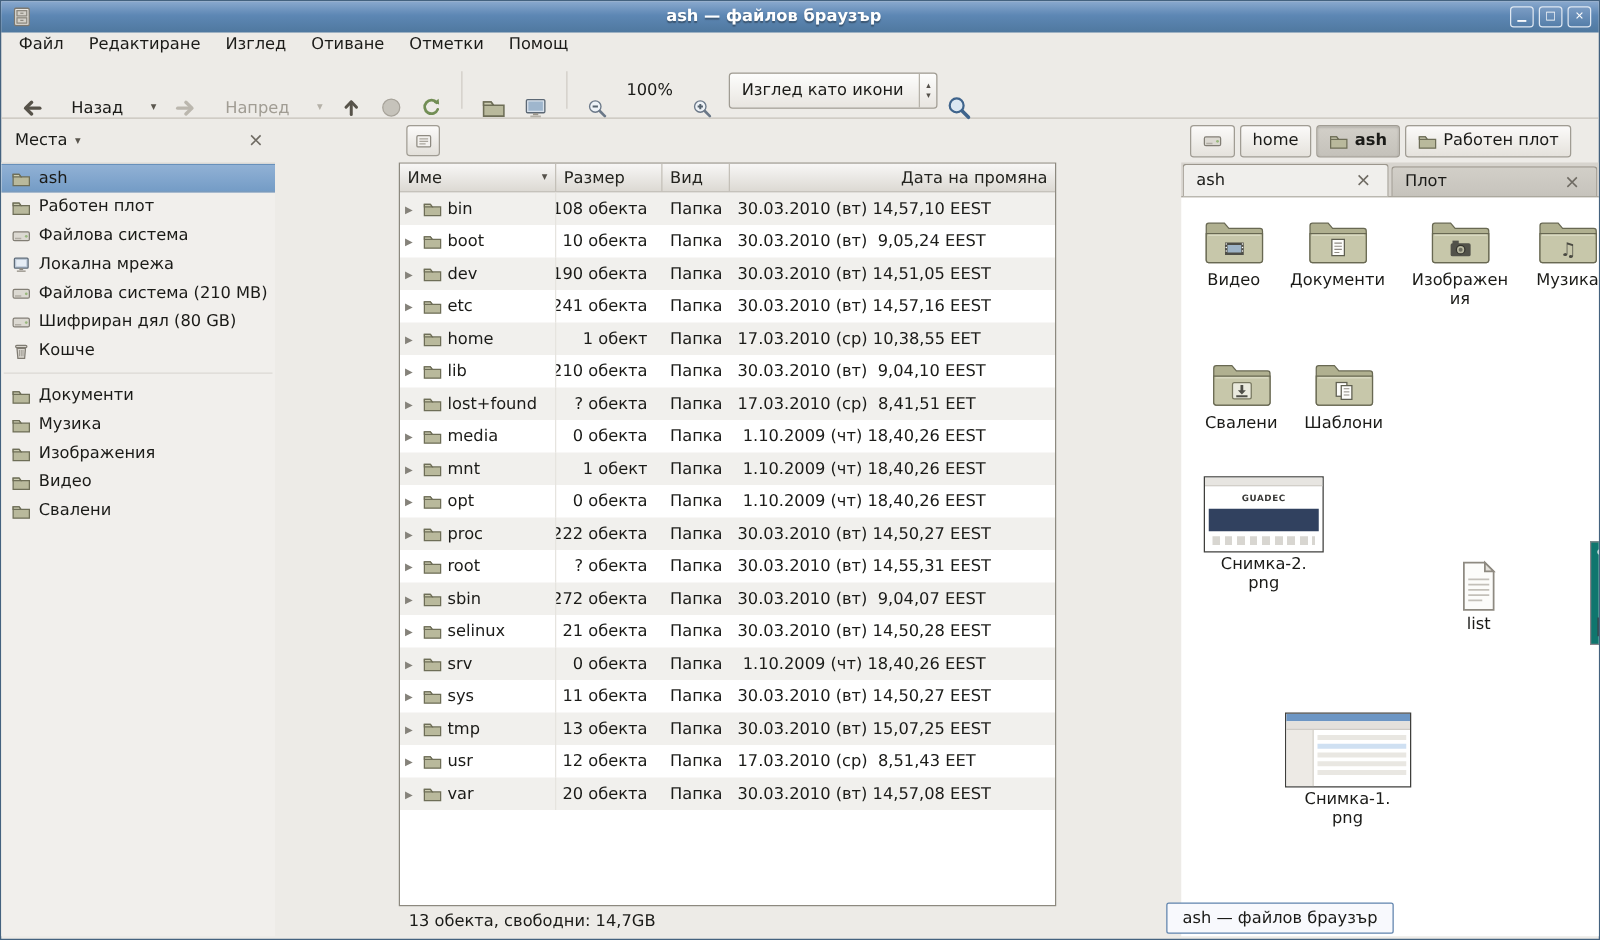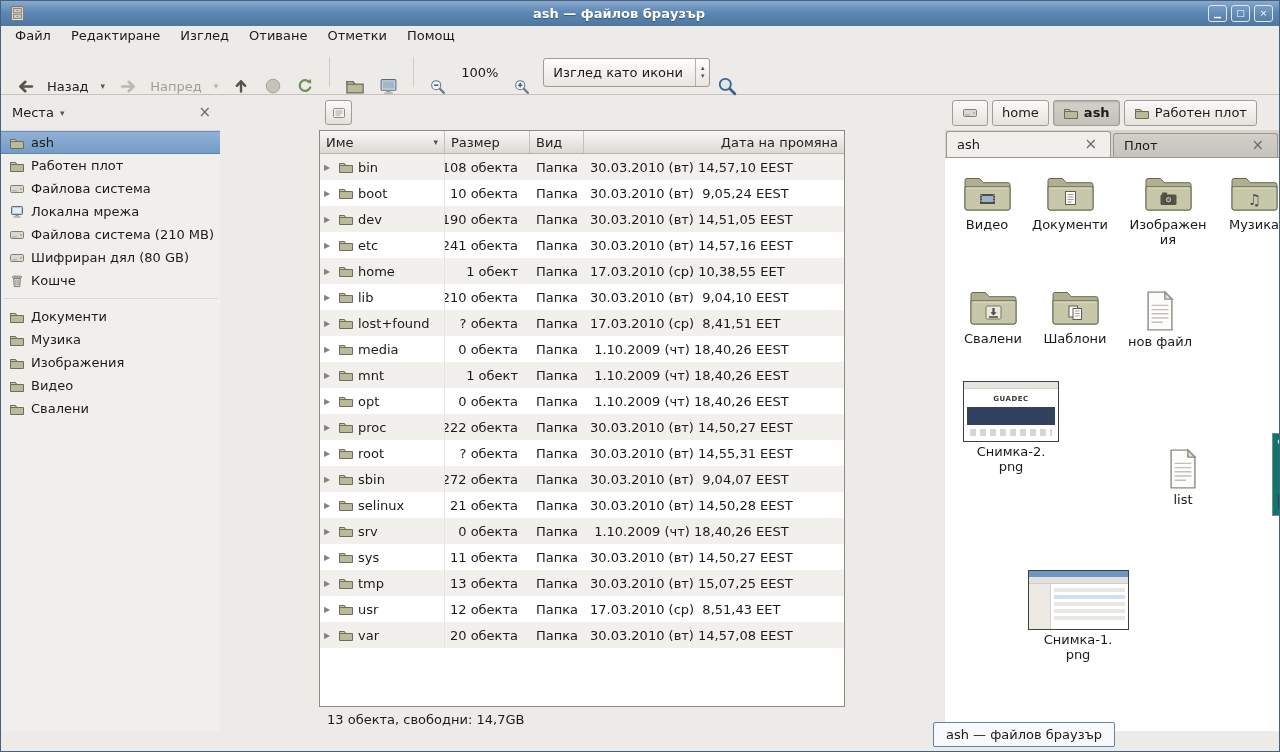--- a/index.html
+++ b/index.html
@@ -12,30 +12,30 @@
   .titlebar{height:25px;flex:none;display:flex;align-items:center;padding:0 4px;background:linear-gradient(#8aa9ce,#5d87b4 45%,#4f789f);}
   .title-icon{margin:0 4px;}
   .titlebar .title{flex:1;text-align:center;color:#fff;font-weight:bold;text-shadow:0 1px 1px rgba(0,0,0,.35);}
   .winbtns{display:flex;gap:4px;margin-right:2px;}
   .winbtn{width:19px;height:17px;border:1px solid #dfe8f2;border-radius:3px;background:linear-gradient(#7b9cc4,#547ea9);color:#fff;font-size:9px;line-height:15px;text-align:center;}
   
   .menubar{height:24px;flex:none;display:flex;align-items:flex-start;padding:0 4px;}
   .menu-item{padding:2px 10px;}
   
   .toolbar{height:45px;flex:none;display:flex;align-items:center;padding:0 8px;border-bottom:1px solid #c6c2ba;}
-  .tbtn{display:inline-flex;align-items:center;gap:12px;padding:5px 7px;border-radius:3px;margin-top:28px;}
+  .tbtn{display:inline-flex;align-items:center;gap:22px;padding:5px 7px;border-radius:3px;margin-top:28px;}
   .tbtn.disabled{color:#a19d94;}
   .chev{font-size:9px;color:#5a564e;}
   .chev.dim{color:#b5b1a8;}
   .tsep{width:1px;height:30px;background:#cfccc5;margin:0 8px;}
   .zoom{padding:0 8px;}
   .combo{display:inline-flex;align-items:center;height:29px;border:1px solid #a09c93;border-radius:3px;background:linear-gradient(#fdfdfc,#e8e5e0);padding-left:9px;margin-left:6px;}
   .combo .arrows{display:flex;flex-direction:column;align-items:center;justify-content:center;border-left:1px solid #b6b2a9;margin-left:12px;padding:0 5px;height:100%;font-size:7px;color:#55514a;line-height:1.15;}
   
-  .main{flex:1;display:flex;min-height:0;padding-bottom:20px;gap:48px;}
+  .main{flex:1;display:flex;min-height:0;padding-bottom:2px;gap:48px;}
   .gap{flex:none;}
   .g3{width:3px;} .g4{width:4px;}
   
   .sidebar{width:219px;flex:none;display:flex;flex-direction:column;min-height:0;}
   .side-top{height:35px;flex:none;display:flex;align-items:center;padding:0 6px 0 11px;}
   .xbtn{margin-left:auto;color:#6f6b63;font-size:15px;line-height:1;padding:0 3px;}
   .side-list{flex:1;background:#f1efec;border-top:1px solid #dbd8d2;overflow:hidden;}
   .side-item{height:23px;display:flex;align-items:center;gap:6px;padding:0 4px 0 8px;white-space:nowrap;}
   .side-item.sel{background:linear-gradient(#91b1d5,#749cc6);border-top:1px solid #6890ba;border-bottom:1px solid #5e86b1;}
   .side-sep{height:13px;position:relative;}
@@ -702,32 +702,20 @@
                 <path d="M3 6.5 q0-2 2-2 h12.5 l3.6 4.2 h24.9 q2 0 2 2 v23.3 q0 2-2 2 h-41 q-2 0-2-2 z" fill="#b0b090" stroke="#686852"></path>
                 <path d="M3 12.8 h45 v21.2 q0 2-2 2 h-41 q-2 0-2-2 z" fill="#c7c7aa" stroke="#686852"></path>
                 <path d="M4.5 14.2 h42" stroke="#dadac2" stroke-width="1.2"></path>
                 <rect x="19" y="18" width="8.5" height="11" fill="#fdfdfb" stroke="#5f5f50"></rect>
                 <rect x="23" y="20.5" width="8.5" height="11" fill="#fdfdfb" stroke="#5f5f50"></rect>
                 <path d="M25 23 h4.5 M25 25.5 h4.5 M25 28 h4.5" stroke="#8f8b83" stroke-width="0.8"></path>
               </svg>
             </span>
             <span class="ivlabel">Шаблони</span>
           </div>
-          <div class="ivitem" style="left: 170px; top: 132px; width: 90px;">
-            <span class="ic">
-              <svg width="34" height="42" viewBox="0 0 24 30">
-                <path d="M3.5 1.5 h12 l5 5 v22 h-17 z" fill="#fcfcfa" stroke="#8e8a81"></path>
-                <path d="M15.5 1.5 l5 5 h-5 z" fill="#e4e1db" stroke="#8e8a81"></path>
-                <g stroke="#c3c0b9" stroke-width="1">
-                  <path d="M6 11 h12 M6 14 h12 M6 17 h12 M6 20 h12 M6 23 h8"></path>
-                </g>
-              </svg>
-            </span>
-            <span class="ivlabel">нов файл</span>
-          </div>
           <div class="ivitem" style="left: 14px; top: 223px; width: 104px;">
             <div class="th-frame th-web">
               <div class="tw-topbar"></div>
               <span class="tw-txt">GUADEC</span>
               <div class="tw-band"></div>
               <div class="tw-bot"></div>
             </div>
             <span class="ivlabel">Снимка-2.
 png</span>
           </div>

